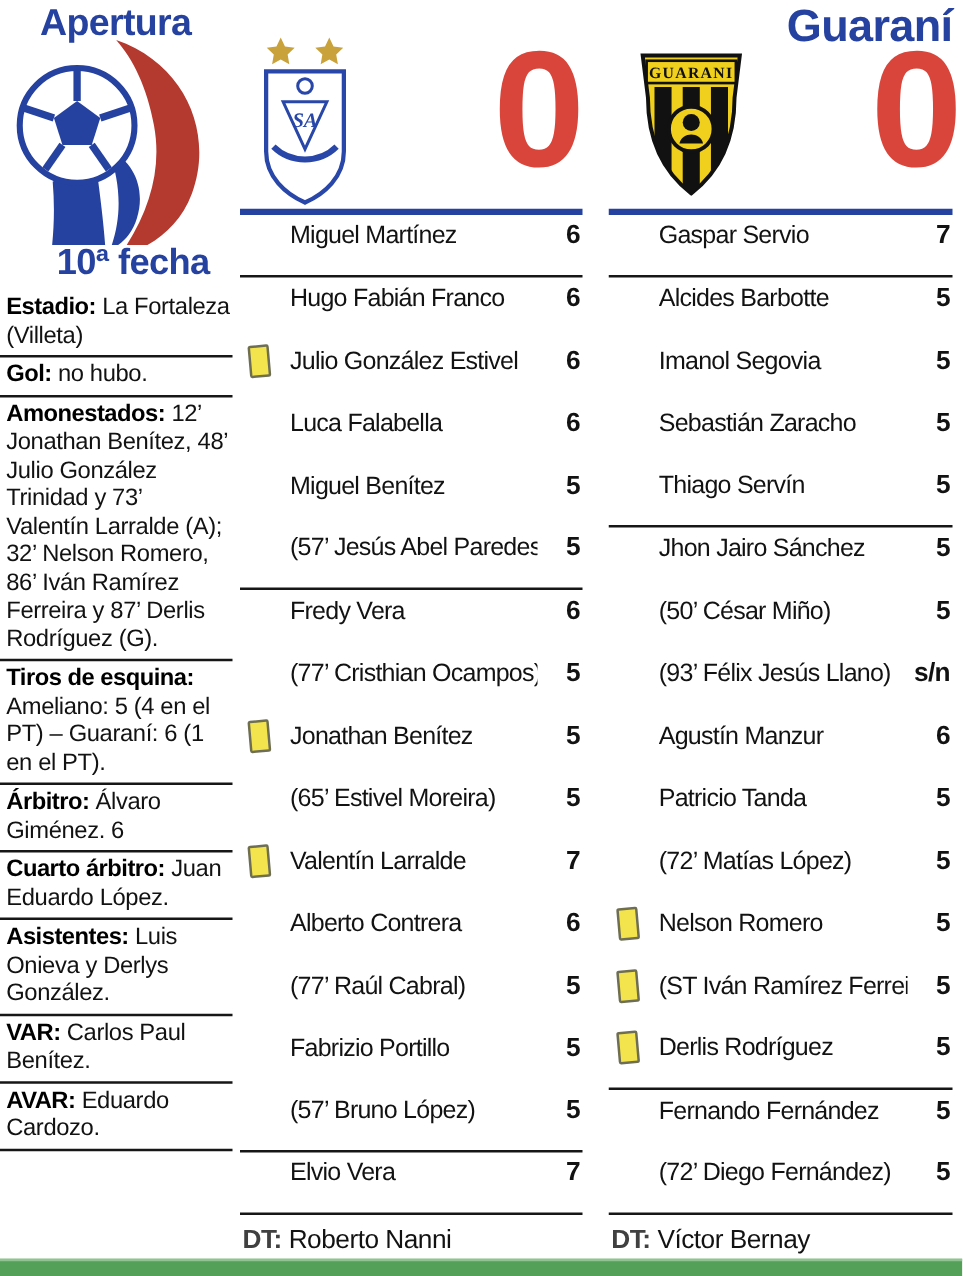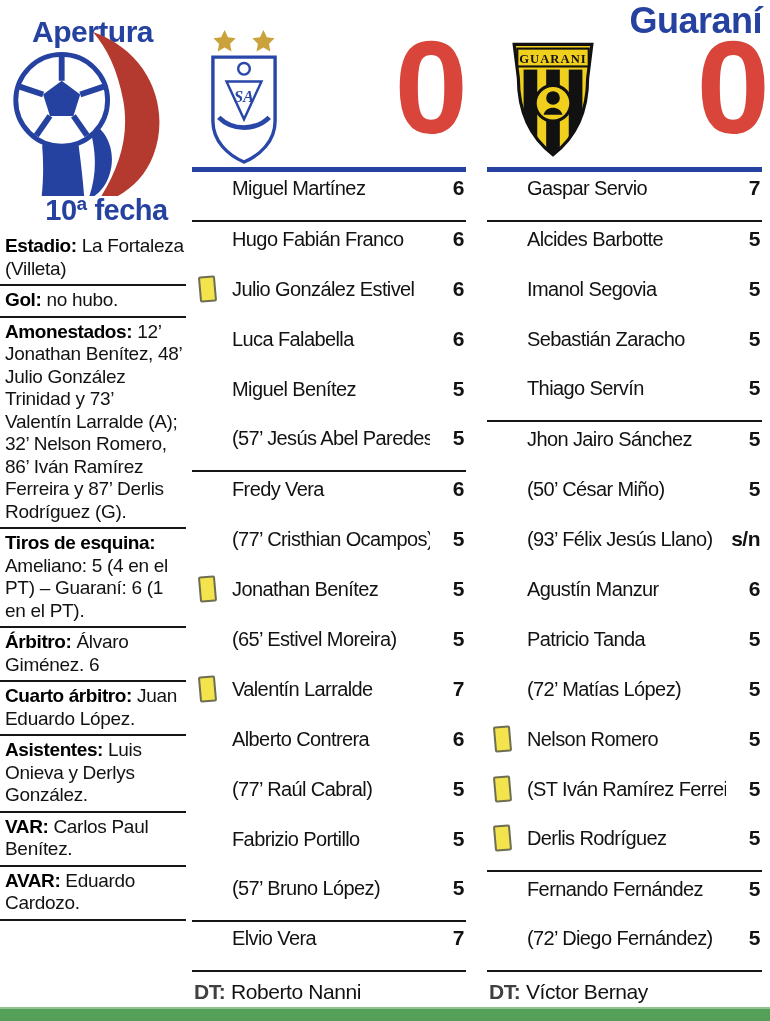--- a/index.html
+++ b/index.html
@@ -2,21 +2,21 @@
 <html><head>
 <meta charset="utf-8">
 <style>
   * { margin:0; padding:0; box-sizing:border-box; }
   html,body { background:#ffffff; }
   body { font-family:"Liberation Sans", sans-serif; color:#121212; }
   #canvas { position:relative; width:770px; height:1021px; background:#fff; overflow:hidden; margin:0 auto; }
 
   
   #sidebar { position:absolute; left:0; top:0; width:186px; height:1010px; }
-  #competition-title { position:absolute; left:10px; top:15px; width:165px; text-align:center;
+  #competition-title { position:absolute; left:10px; top:2px; width:165px; text-align:center;
       font-size:30px; font-weight:bold; color:#2642a0; letter-spacing:-0.5px; }
   #round-logo { position:absolute; left:6px; top:30px; width:168px; height:166px; }
   #round-label { position:absolute; left:24px; top:194px; width:165px; text-align:center;
       font-size:29px; font-weight:bold; color:#2642a0; letter-spacing:-0.5px; }
   #sidebar-sections { position:absolute; left:0; top:232px; width:186px; }
   .side-section { font-size:19px; line-height:22.5px; padding:3px 2px 4px 5px;
       border-bottom:2px solid #161616; letter-spacing:-0.3px; }
   .side-section b { font-weight:bold; color:#000; letter-spacing:-0.4px; }
 
   

